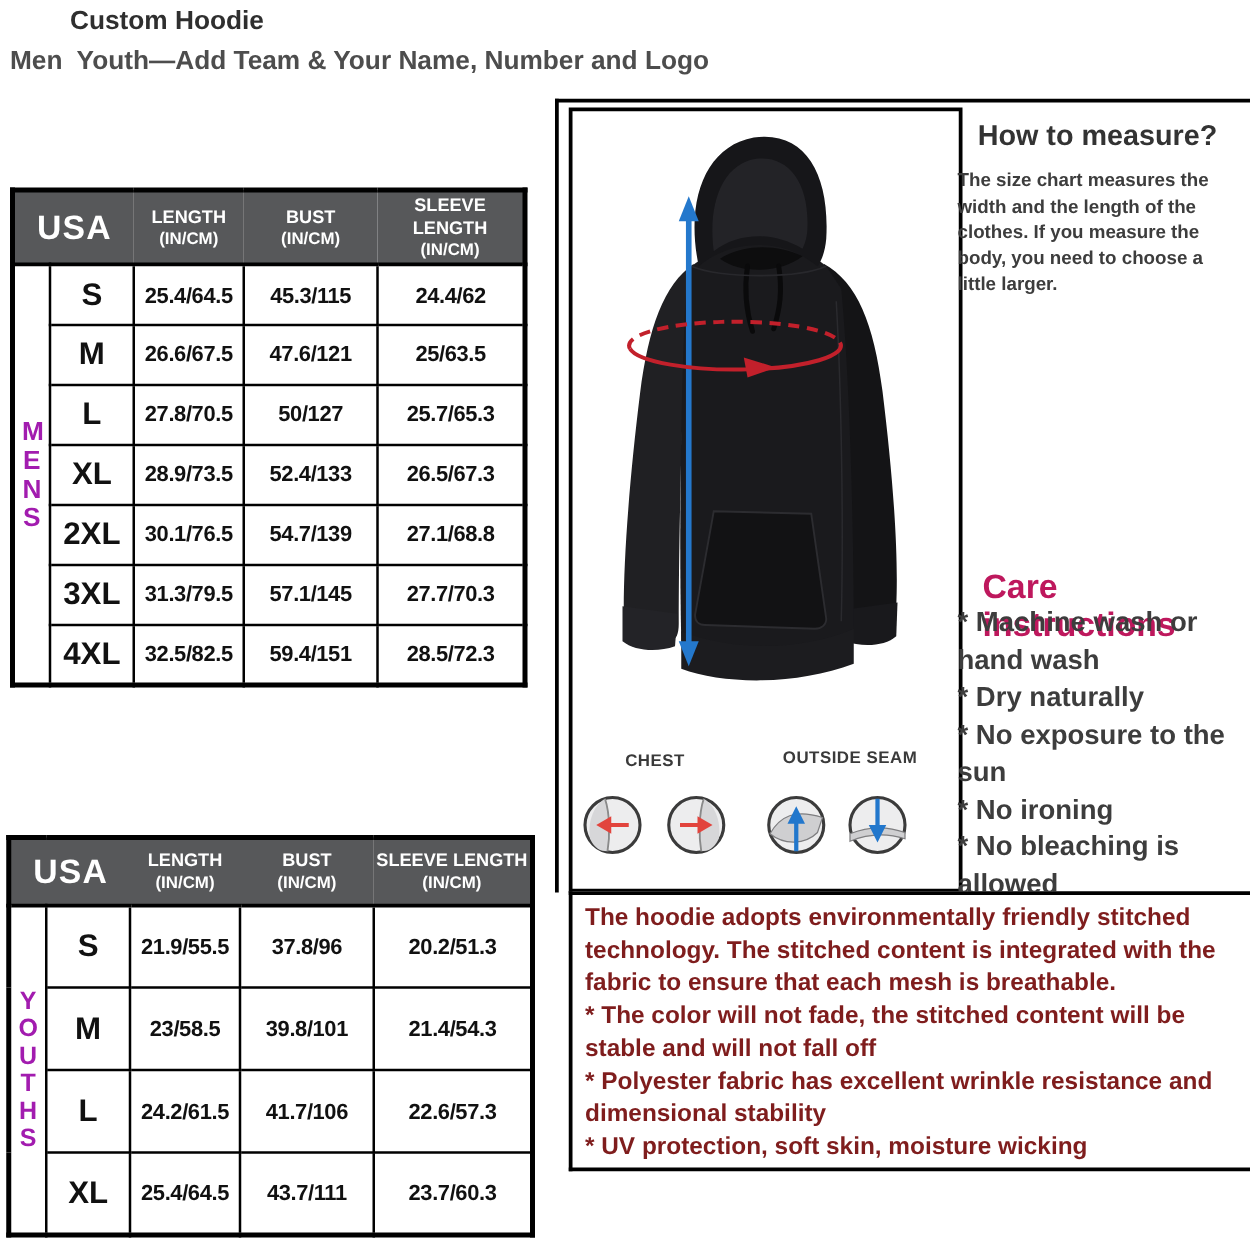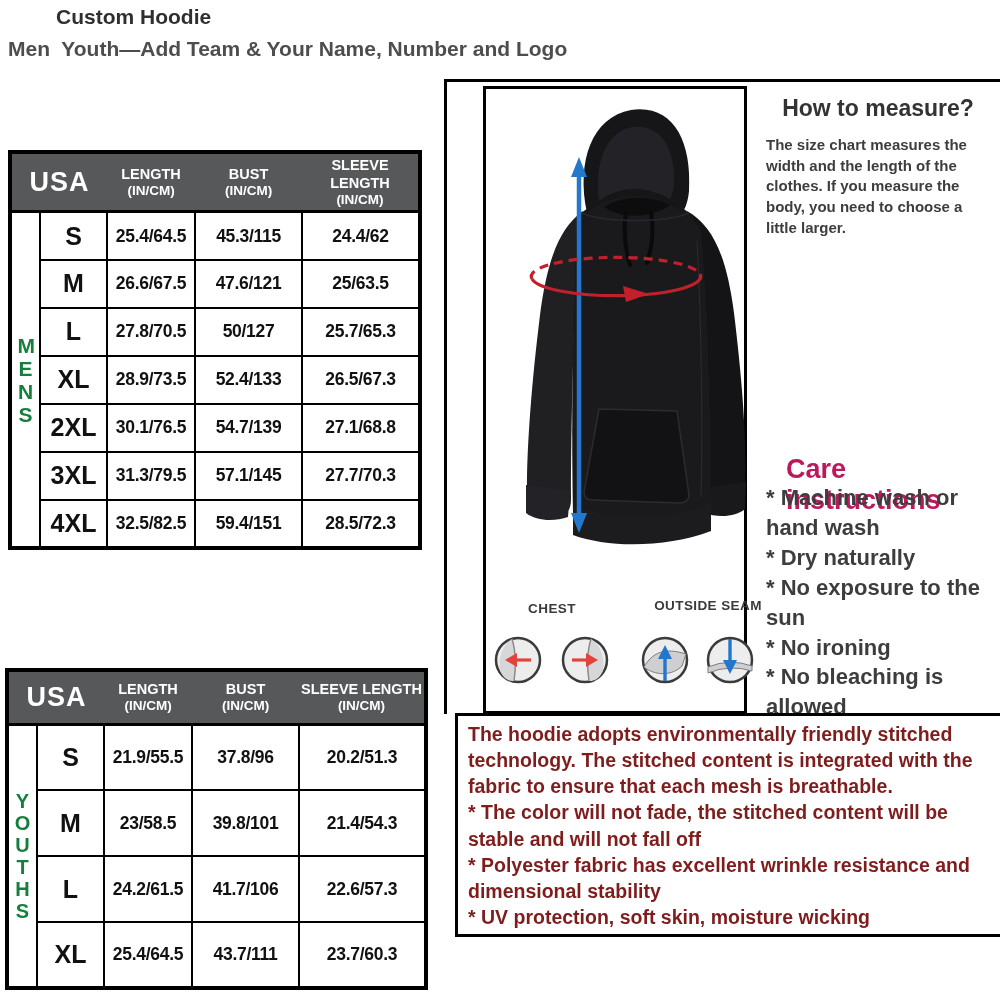--- a/index.html
+++ b/index.html
@@ -10,35 +10,35 @@
   .page-subtitle { position:absolute; left:8px; top:37px; font-size:21px; font-weight:bold; color:#4d4d4d; white-space:pre; }
 
   
   table.size-table { position:absolute; border-collapse:collapse; border:4px solid #000; table-layout:fixed; background:#fff; }
   table.size-table td, table.size-table th { border:2px solid #000; text-align:center; vertical-align:middle; color:#111; }
   table.size-table thead th { background:#57585a; color:#fff; border-left:none; border-right:none; border-top:none; border-bottom:3px solid #000; padding:2px 0; }
   th.usa-cell { font-size:27px; font-weight:bold; letter-spacing:1px; }
   .col-head-line1 { font-size:14.5px; font-weight:bold; line-height:1.25; }
   .col-head-line2 { font-size:13.5px; font-weight:bold; line-height:1.2; }
   td.group-cell { width:30px; }
-  .vgroup { display:block; margin:0 auto; width:16px; font-weight:bold; font-size:21px; line-height:1.1; word-break:break-all; text-align:center; color:#15803d; }
+  .vgroup { display:block; margin:0 auto; width:16px; font-weight:bold; font-size:21px; line-height:1.1; word-break:break-all; text-align:center; color:#a21caf; }
   td.size-cell { font-size:25px; font-weight:bold; letter-spacing:0px; }
   td.val-cell { font-size:17.5px; font-weight:bold; letter-spacing:-0.3px; }
   #mens-table { left:8px; top:150px; width:414px; }
   #mens-table tbody td { height:48px; }
   #mens-table thead th { height:57px; }
   #youth-table { left:5px; top:668px; width:423px; }
   #youth-table tbody td { height:66px; }
   #youth-table thead th { height:54px; }
   #youth-table .vgroup { font-size:20px; }
 
   
   .top-rule { position:absolute; left:444px; top:79px; width:556px; height:3px; background:#000; }
   .left-rule { position:absolute; left:444px; top:79px; width:3px; height:635px; background:#000; }
-  .hoodie-panel { position:absolute; left:455px; top:86px; width:264px; height:628px; border:3px solid #000; background:#fff;margin-left:28px; }
+  .hoodie-panel { position:absolute; left:455px; top:86px; width:315px; height:628px; border:3px solid #000; background:#fff; }
   .hoodie-panel svg { position:absolute; left:0; top:0; width:294px; height:622px; }
   .measure-label { position:absolute; font-size:13.5px; font-weight:bold; color:#3a3a3a; letter-spacing:0.4px; text-align:center; }
   .chest-label { left:18px; top:512px; width:96px; }
   .seam-label { left:152px; top:509px; width:140px; }
 
   .right-panel { position:absolute; left:756px; top:82px; width:244px; height:632px; color:#3d3d3d; }
   .htm-title { position:absolute; top:13px; left:0; width:100%; text-align:center; font-size:23px; font-weight:bold; color:#333; }
   .htm-body { position:absolute; top:53px; left:10px; width:230px; font-size:15px; font-weight:bold; line-height:1.38; color:#3d3d3d; }
   .htm-example { position:absolute; top:237px; left:10px; width:230px; font-size:17px; font-weight:bold; line-height:1.52; color:#3d3d3d; }
   .care-title { position:absolute; top:372px; left:10px; font-size:27px; font-weight:bold; color:#be185d;margin-left:20px; }

